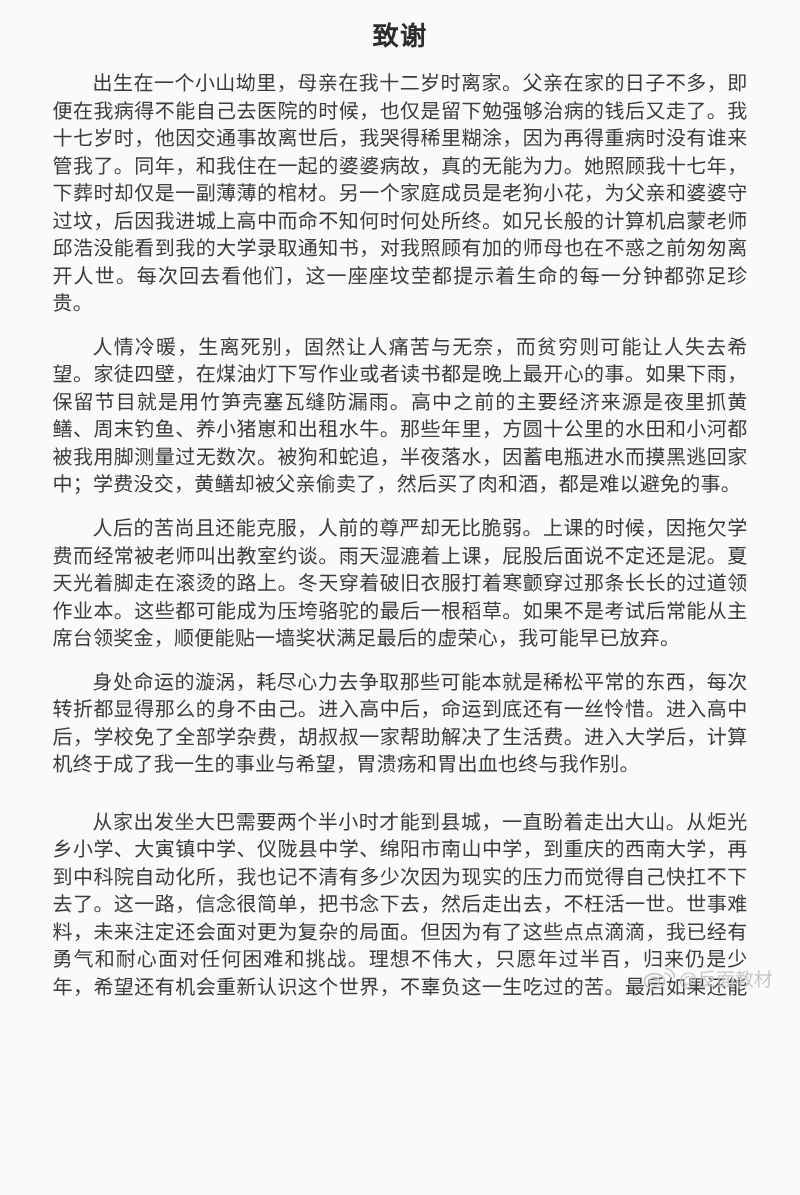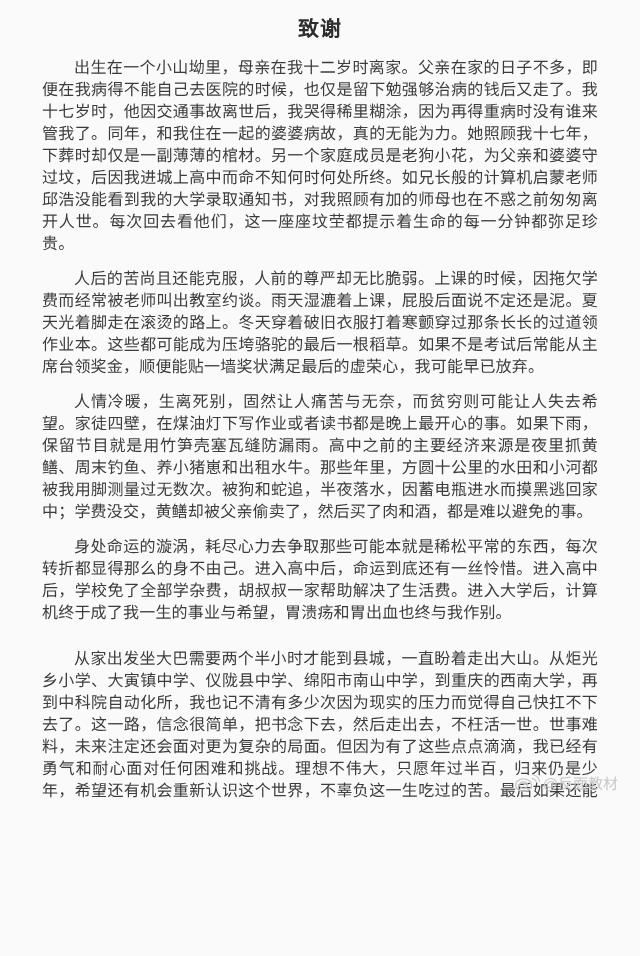--- a/index.html
+++ b/index.html
@@ -67,23 +67,23 @@
 <body>
 
 <div class="page">
   <div class="content">
 
     <h1 class="doc-title">致谢</h1>
 
 
     <p class="para">出生在一个小山坳里，母亲在我十二岁时离家。父亲在家的日子不多，即便在我病得不能自己去医院的时候，也仅是留下勉强够治病的钱后又走了。我十七岁时，他因交通事故离世后，我哭得稀里糊涂，因为再得重病时没有谁来管我了。同年，和我住在一起的婆婆病故，真的无能为力。她照顾我十七年，下葬时却仅是一副薄薄的棺材。另一个家庭成员是老狗小花，为父亲和婆婆守过坟，后因我进城上高中而命不知何时何处所终。如兄长般的计算机启蒙老师邱浩没能看到我的大学录取通知书，对我照顾有加的师母也在不惑之前匆匆离开人世。每次回去看他们，这一座座坟茔都提示着生命的每一分钟都弥足珍贵。</p>
 
+    <p class="para">人情冷暖，生离死别，固然让人痛苦与无奈，而贫穷则可能让人失去希望。家徒四壁，在煤油灯下写作业或者读书都是晚上最开心的事。如果下雨，保留节目就是用竹笋壳塞瓦缝防漏雨。高中之前的主要经济来源是夜里抓黄鳝、周末钓鱼、养小猪崽和出租水牛。那些年里，方圆十公里的水田和小河都被我用脚测量过无数次。被狗和蛇追，半夜落水，因蓄电瓶进水而摸黑逃回家中；学费没交，黄鳝却被父亲偷卖了，然后买了肉和酒，都是难以避免的事。</p>
+
     <p class="para">人后的苦尚且还能克服，人前的尊严却无比脆弱。上课的时候，因拖欠学费而经常被老师叫出教室约谈。雨天湿漉着上课，屁股后面说不定还是泥。夏天光着脚走在滚烫的路上。冬天穿着破旧衣服打着寒颤穿过那条长长的过道领作业本。这些都可能成为压垮骆驼的最后一根稻草。如果不是考试后常能从主席台领奖金，顺便能贴一墙奖状满足最后的虚荣心，我可能早已放弃。</p>
-
-    <p class="para">人情冷暖，生离死别，固然让人痛苦与无奈，而贫穷则可能让人失去希望。家徒四壁，在煤油灯下写作业或者读书都是晚上最开心的事。如果下雨，保留节目就是用竹笋壳塞瓦缝防漏雨。高中之前的主要经济来源是夜里抓黄鳝、周末钓鱼、养小猪崽和出租水牛。那些年里，方圆十公里的水田和小河都被我用脚测量过无数次。被狗和蛇追，半夜落水，因蓄电瓶进水而摸黑逃回家中；学费没交，黄鳝却被父亲偷卖了，然后买了肉和酒，都是难以避免的事。</p>
 
     <p class="para">身处命运的漩涡，耗尽心力去争取那些可能本就是稀松平常的东西，每次转折都显得那么的身不由己。进入高中后，命运到底还有一丝怜惜。进入高中后，学校免了全部学杂费，胡叔叔一家帮助解决了生活费。进入大学后，计算机终于成了我一生的事业与希望，胃溃疡和胃出血也终与我作别。</p>
 
     <p class="para final">从家出发坐大巴需要两个半小时才能到县城，一直盼着走出大山。从炬光乡小学、大寅镇中学、仪陇县中学、绵阳市南山中学，到重庆的西南大学，再到中科院自动化所，我也记不清有多少次因为现实的压力而觉得自己快扛不下去了。这一路，信念很简单，把书念下去，然后走出去，不枉活一世。世事难料，未来注定还会面对更为复杂的局面。但因为有了这些点点滴滴，我已经有勇气和耐心面对任何困难和挑战。理想不伟大，只愿年过半百，归来仍是少年，希望还有机会重新认识这个世界，不辜负这一生吃过的苦。最后如果还能做出点让别人生活更美好的事，那这辈子就赚了。</p>
 
   </div>
 
   <div class="watermark">
     <span>
       <svg width="26" height="22" viewBox="0 0 34 28" fill="none" xmlns="http://www.w3.org/2000/svg">

